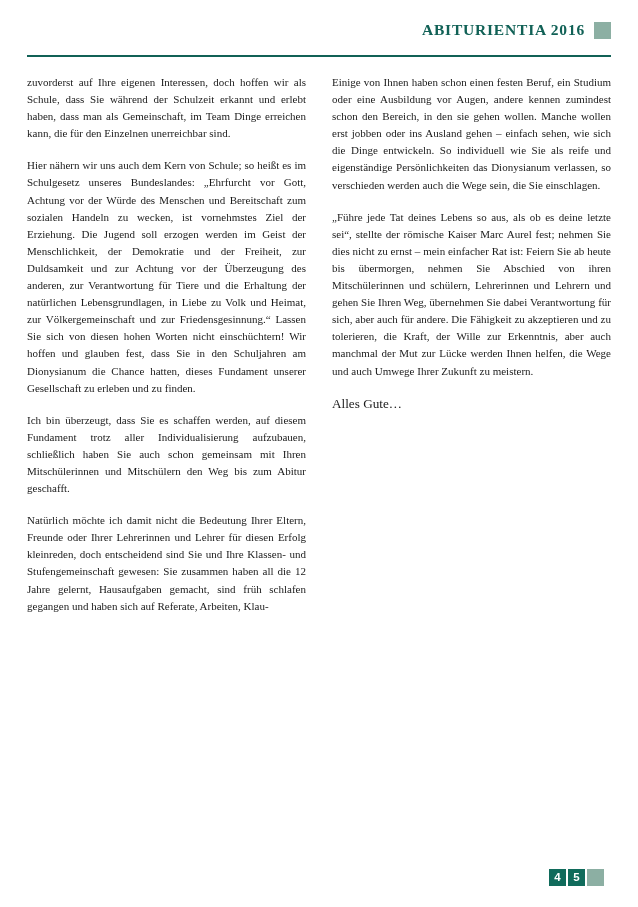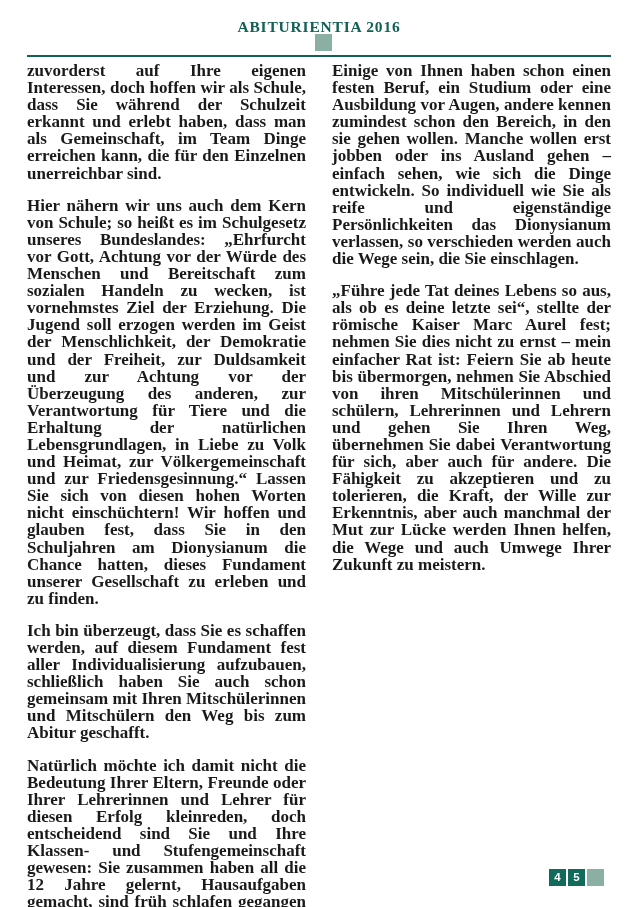--- a/index.html
+++ b/index.html
@@ -26,24 +26,23 @@
   
   .page-header {
     position: absolute;
     left: 27px;
     top: 22px;
     width: 584px;
     height: 36px;
   }
   .header-inner {
     display: flex;
-    align-items: center;
+    align-items: flex-start;
     justify-content: flex-end;
     height: 29px;
-    flex-direction: column;
   }
   .header-title {
     font-family: "Liberation Serif", "DejaVu Serif", serif;
     font-weight: bold;
     font-size: 15.5px;
     letter-spacing: 0.8px;
     color: #116156;
     line-height: 1;
     white-space: nowrap;
   }
@@ -72,28 +71,27 @@
     height: 800px;
     display: flex;
     gap: 26px;
   }
   .column {
     width: 279px;
     flex: 0 0 279px;
   }
 
   .body-par {
-    margin: 0 0 15px 0;
-    font-size: 17px;
+    margin: 12px 0 15px 0;
+    font-size: 11px;
     line-height: 17.1px;
     color: #1a1a1a;
     text-align: justify;
     text-justify: inter-word;
     hyphens: manual;
-    font-weight: bold;
     -webkit-hyphens: manual;
   }
   .body-par.last {
     margin-bottom: 0;
   }
   .sign-off {
     margin: 0 0 15px 0;
     font-size: 13.2px;
     line-height: 17.1px;
     color: #1a1a1a;
@@ -139,27 +137,28 @@
       <div class="header-square"></div>
     </div>
     <div class="header-rule"></div>
   </div>
 
   <div class="columns">
 
     <div class="column">
       <p class="body-par">zuvorderst auf Ihre eigenen Interessen, doch hoffen wir als Schule, dass Sie während der Schulzeit erkannt und erlebt haben, dass man als Gemeinschaft, im Team Dinge erreichen kann, die für den Einzelnen unerreichbar sind.</p>
       <p class="body-par">Hier nähern wir uns auch dem Kern von Schule; so heißt es im Schulgesetz unseres Bundeslandes: „Ehrfurcht vor Gott, Achtung vor der Würde des Menschen und Bereitschaft zum sozialen Handeln zu wecken, ist vornehmstes Ziel der Erziehung. Die Jugend soll erzogen werden im Geist der Menschlichkeit, der Demokratie und der Freiheit, zur Duldsamkeit und zur Achtung vor der Überzeugung des anderen, zur Verantwortung für Tiere und die Erhaltung der natürlichen Lebensgrundlagen, in Liebe zu Volk und Heimat, zur Völkergemeinschaft und zur Friedensgesinnung.“ Lassen Sie sich von diesen hohen Worten nicht einschüchtern! Wir hoffen und glauben fest, dass Sie in den Schuljahren am Dionysianum die Chance hatten, dieses Fundament unserer Gesellschaft zu erleben und zu finden.</p>
-      <p class="body-par">Ich bin überzeugt, dass Sie es schaffen werden, auf diesem Fundament fest aller Individualisierung aufzubauen, schließlich haben Sie auch schon gemeinsam mit Ihren Mitschülerinnen und Mitschülern den Weg bis zum Abitur geschafft.</p>
+      <p class="body-par">Ich bin überzeugt, dass Sie es schaffen werden, auf diesem Fundament trotz aller Individualisierung aufzubauen, schließlich haben Sie auch schon gemeinsam mit Ihren Mitschülerinnen und Mitschülern den Weg bis zum Abitur geschafft.</p>
       <p class="body-par last">Natürlich möchte ich damit nicht die Bedeutung Ihrer Eltern, Freunde oder Ihrer Lehrerinnen und Lehrer für diesen Erfolg kleinreden, doch entscheidend sind Sie und Ihre Klassen- und Stufengemeinschaft gewesen: Sie zusammen haben all die 12 Jahre gelernt, Hausaufgaben gemacht, sind früh schlafen gegangen und haben sich auf Referate, Arbeiten, Klau-</p>
     </div>
 
     <div class="column">
       <p class="body-par">Einige von Ihnen haben schon einen festen Beruf, ein Studium oder eine Ausbildung vor Augen, andere kennen zumindest schon den Bereich, in den sie gehen wollen. Manche wollen erst jobben oder ins Ausland gehen – einfach sehen, wie sich die Dinge entwickeln. So individuell wie Sie als reife und eigenständige Persönlichkeiten das Dionysianum verlassen, so verschieden werden auch die Wege sein, die Sie einschlagen.</p>
       <p class="body-par">  „Führe jede Tat deines Lebens so aus, als ob es deine letzte sei“, stellte der römische Kaiser Marc Aurel fest; nehmen Sie dies nicht zu ernst – mein einfacher Rat ist: Feiern Sie ab heute bis übermorgen, nehmen Sie Abschied von ihren Mitschülerinnen und schülern, Lehrerinnen und Lehrern und gehen Sie Ihren Weg, übernehmen Sie dabei Verantwortung für sich, aber auch für andere. Die Fähigkeit zu akzeptieren und zu tolerieren, die Kraft, der Wille zur Erkenntnis, aber auch manchmal der Mut zur Lücke werden Ihnen helfen, die Wege und auch Umwege Ihrer Zukunft zu meistern.</p>
+      <p class="sign-off">Alles Gute…</p>
     </div>
 
   </div>
 
   <div class="page-footer">
     <div class="pagenum">4</div>
     <div class="pagenum">5</div>
     <div class="footer-square"></div>
   </div>
 

